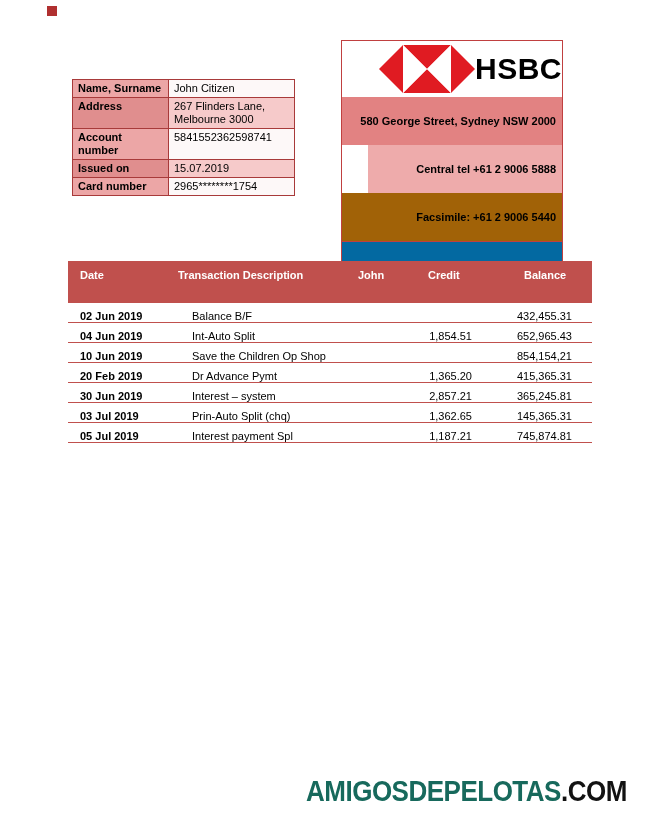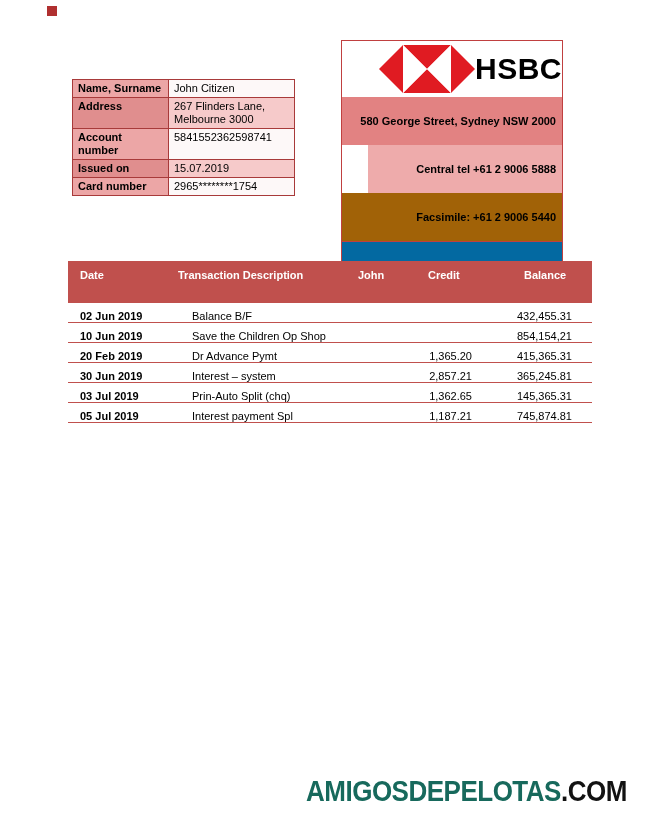--- a/index.html
+++ b/index.html
@@ -126,20 +126,27 @@
     </div>
 
     <div class="stmt-row">
       <span class="c-date">02 Jun 2019</span>
       <span class="c-desc">Balance B/F</span>
       <span class="c-debit"></span>
       <span class="c-credit"></span>
       <span class="c-balance">432,455.31</span>
     </div>
     <div class="stmt-row">
+      <span class="c-date">04 Jun 2019</span>
+      <span class="c-desc">Int-Auto Split</span>
+      <span class="c-debit"></span>
+      <span class="c-credit">1,854.51</span>
+      <span class="c-balance">652,965.43</span>
+    </div>
+    <div class="stmt-row">
       <span class="c-date">10 Jun 2019</span>
       <span class="c-desc">Save the Children Op Shop</span>
       <span class="c-debit"></span>
       <span class="c-credit"></span>
       <span class="c-balance">854,154,21</span>
     </div>
     <div class="stmt-row">
       <span class="c-date">20 Feb 2019</span>
       <span class="c-desc">Dr Advance Pymt</span>
       <span class="c-debit"></span>

